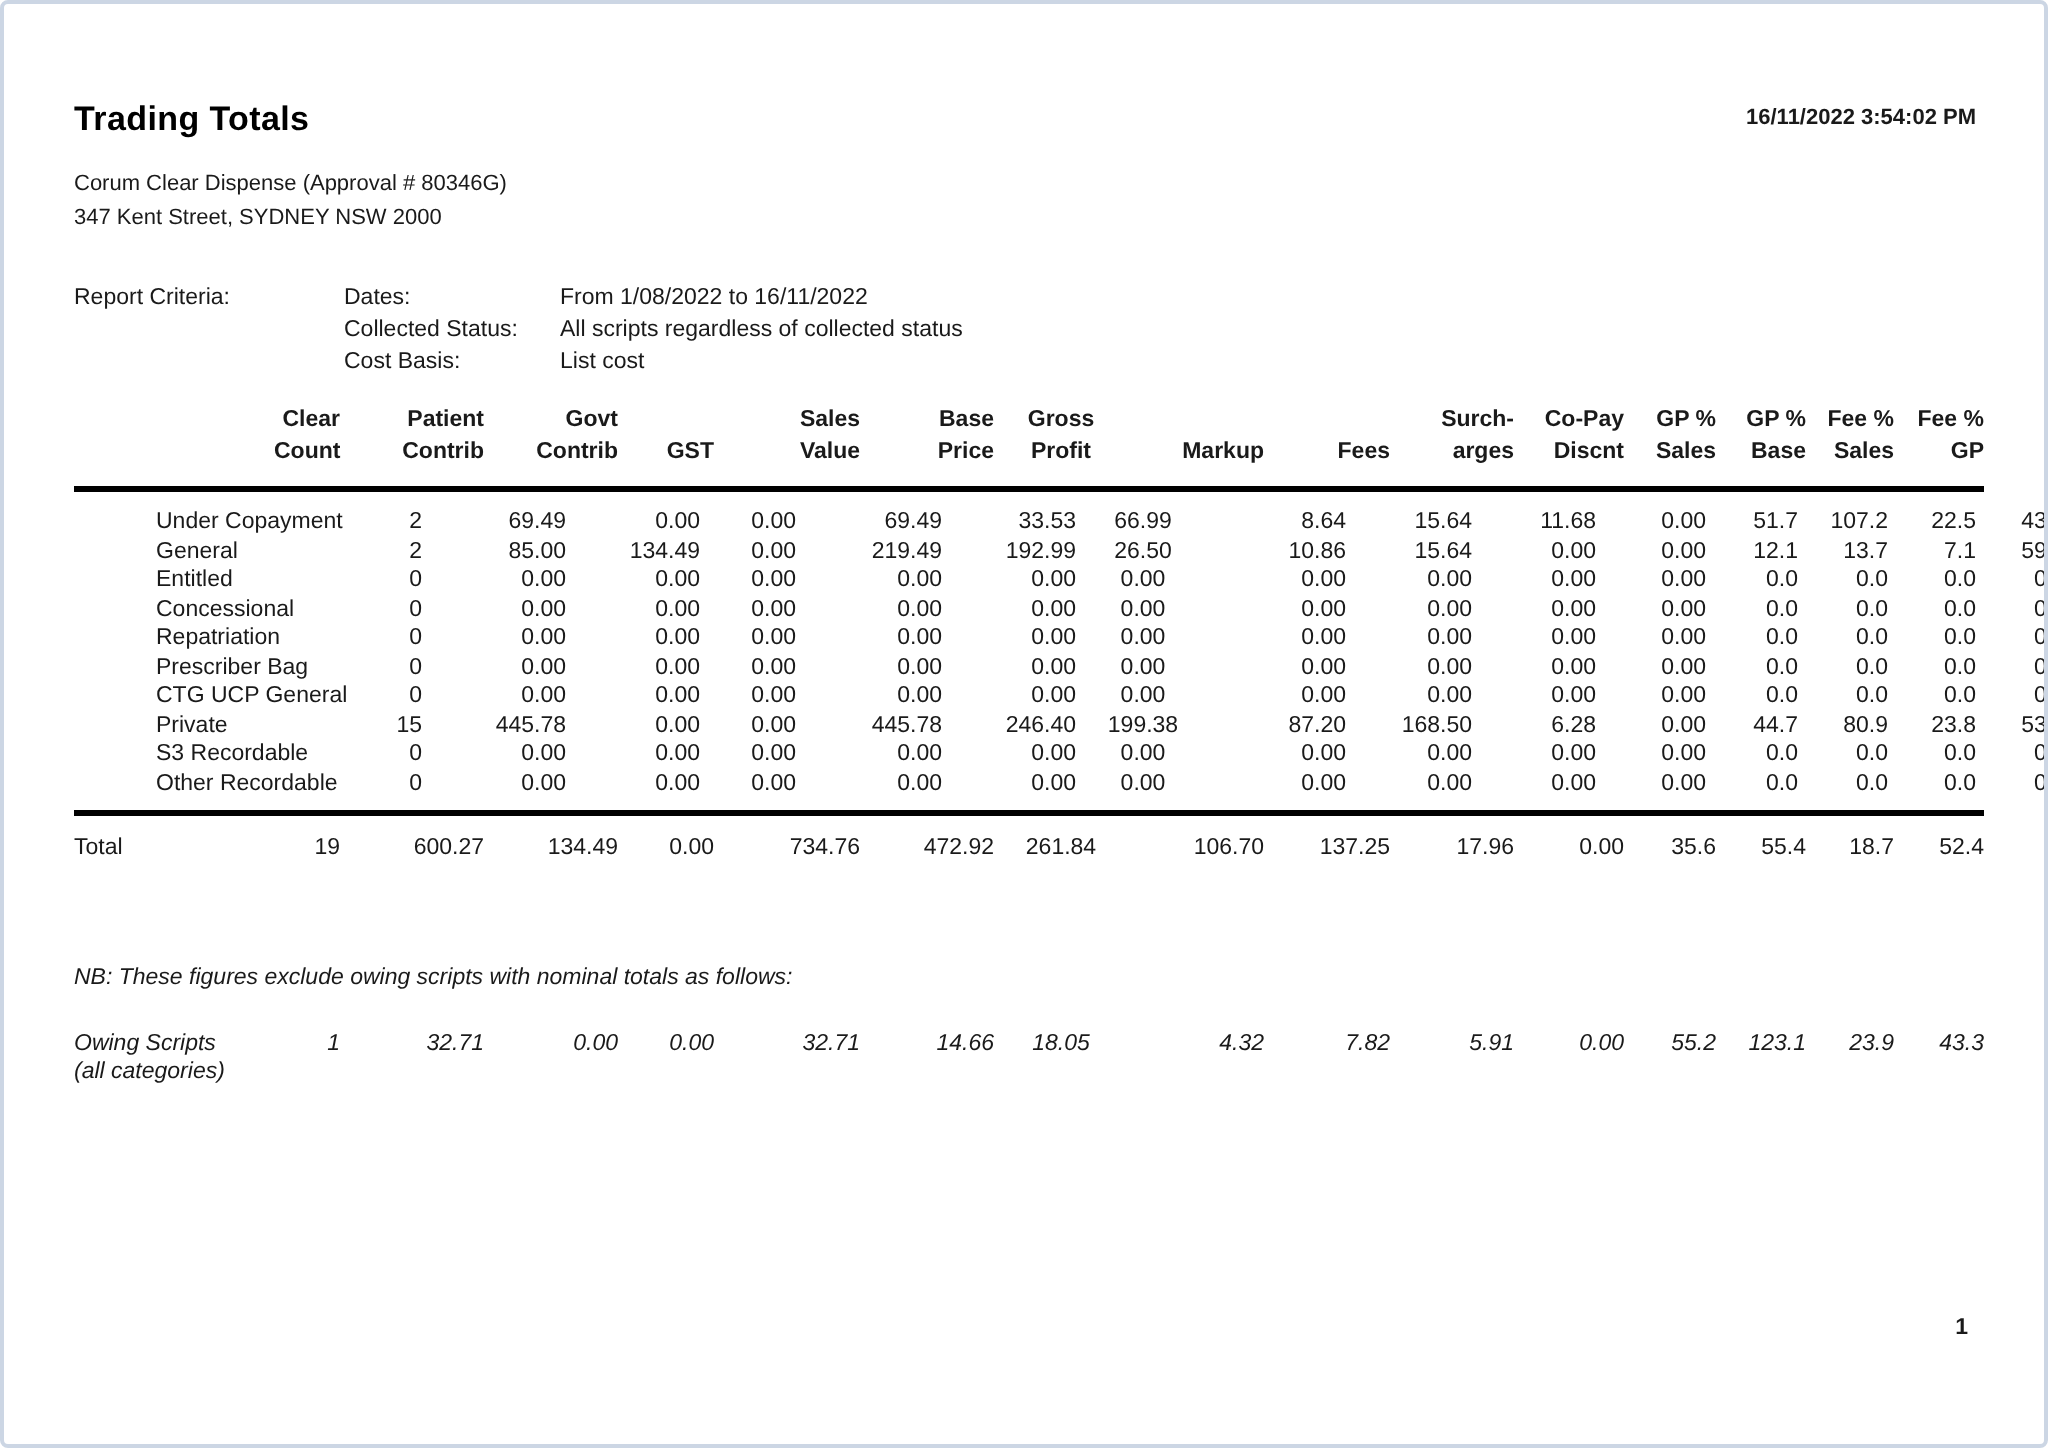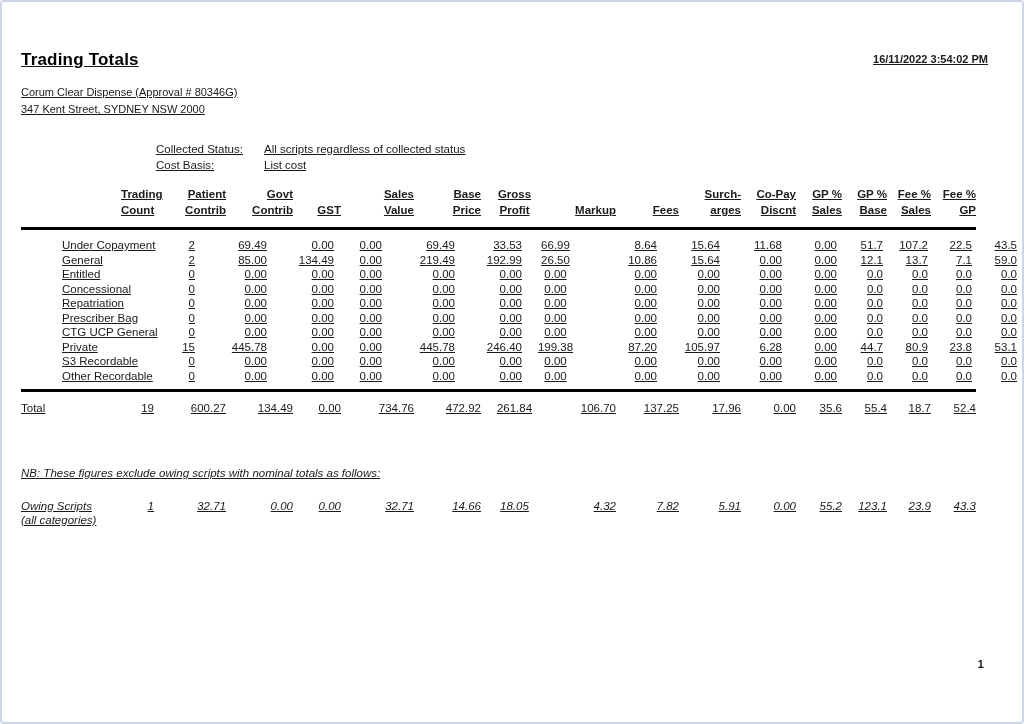--- a/index.html
+++ b/index.html
@@ -11,21 +11,21 @@
   }
   .page {
     position: relative;
     width: 1024px;
     height: 724px;
     background: #ffffff;
     border: 2px solid #ccd6e4;
     border-radius: 4px;
     overflow: hidden;
   }
-  .content { padding: 48px 34px 0 19px; text-decoration: underline; }
+  .content { padding: 48px 34px 0 35px; }
 
   
   .title-row { display: flex; justify-content: space-between; align-items: flex-start; }
   .report-title { font-size: 17px; font-weight: bold; color: #000; letter-spacing: 0.2px; }
   .timestamp { font-size: 11px; font-weight: 600; color: #1a1a1a; padding-top: 3px; }
 
   
   .pharmacy { margin-top: 14px; font-size: 11px; line-height: 17px; }
 
   
@@ -103,37 +103,42 @@
       <div class="timestamp">16/11/2022 3:54:02 PM</div>
     </div>
 
     <div class="pharmacy">
       <div>Corum Clear Dispense  (Approval # 80346G)</div>
       <div>347 Kent Street, SYDNEY NSW 2000</div>
     </div>
 
     <div class="criteria">
       <div class="criteria-row">
+        <div class="crit-c1">Report Criteria:</div>
+        <div class="crit-c2">Dates:</div>
+        <div class="crit-c3">From 1/08/2022 to 16/11/2022</div>
+      </div>
+      <div class="criteria-row">
         <div class="crit-c1"></div>
         <div class="crit-c2">Collected Status:</div>
         <div class="crit-c3">All scripts regardless of collected status</div>
       </div>
       <div class="criteria-row">
         <div class="crit-c1"></div>
         <div class="crit-c2">Cost Basis:</div>
         <div class="crit-c3">List cost</div>
       </div>
     </div>
 
     <div class="tablezone">
       <table class="rpt" id="header-table">
           <tbody>
             <tr>
               <td class="lbl"></td>
-              <td>Trading</td>
+              <td>Clear</td>
               <td>Patient</td>
               <td>Govt</td>
               <td></td>
               <td>Sales</td>
               <td>Base</td>
               <td>Gross</td>
               <td></td>
               <td></td>
               <td>Surch-</td>
               <td>Co-Pay</td>
@@ -294,21 +299,21 @@
             <tr>
               <td class="lbl">Private</td>
               <td>15</td>
               <td>445.78</td>
               <td>0.00</td>
               <td>0.00</td>
               <td>445.78</td>
               <td>246.40</td>
               <td>199.38</td>
               <td>87.20</td>
-              <td>105.97</td>
+              <td>168.50</td>
               <td>6.28</td>
               <td>0.00</td>
               <td>44.7</td>
               <td>80.9</td>
               <td>23.8</td>
               <td>53.1</td>
             </tr>
             <tr>
               <td class="lbl">S3 Recordable</td>
               <td>0</td>

